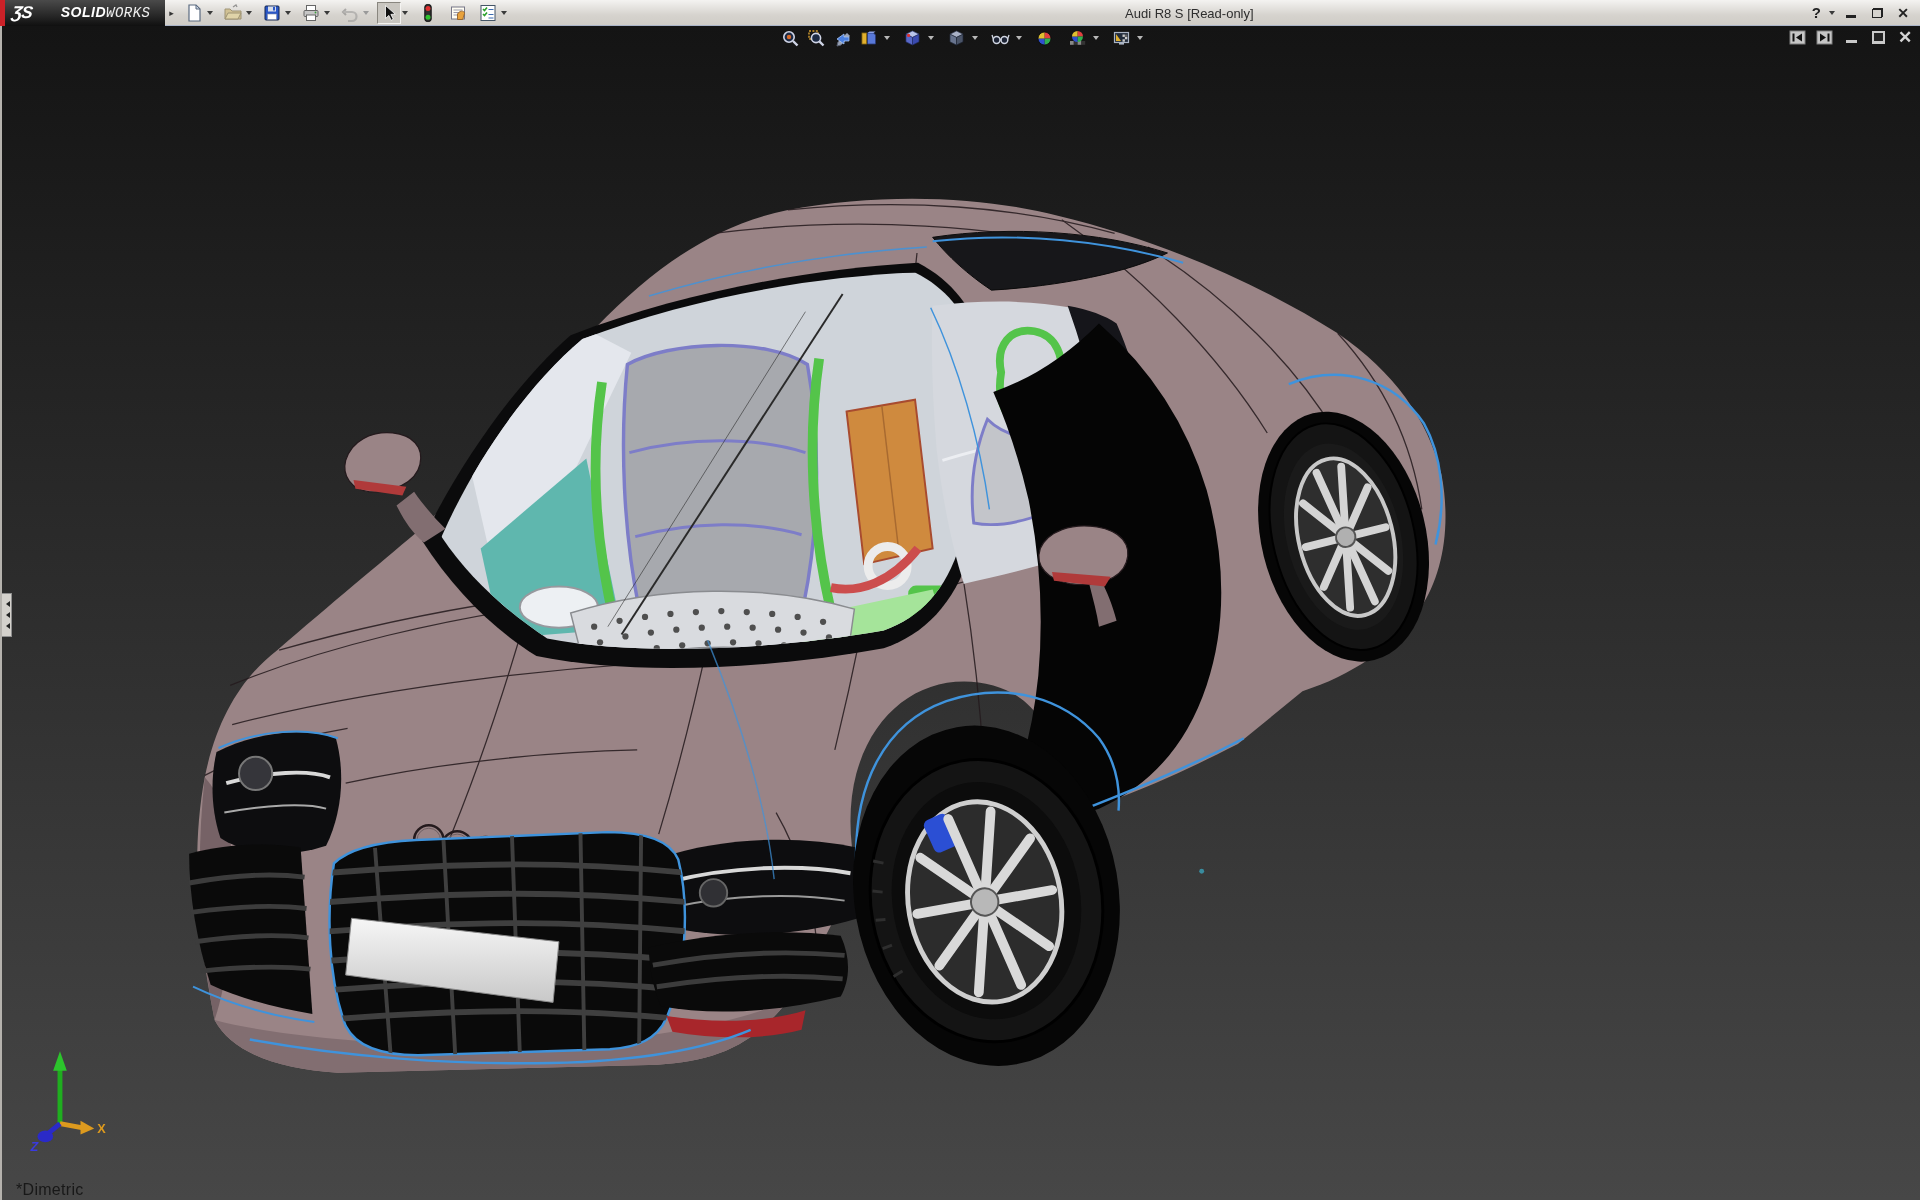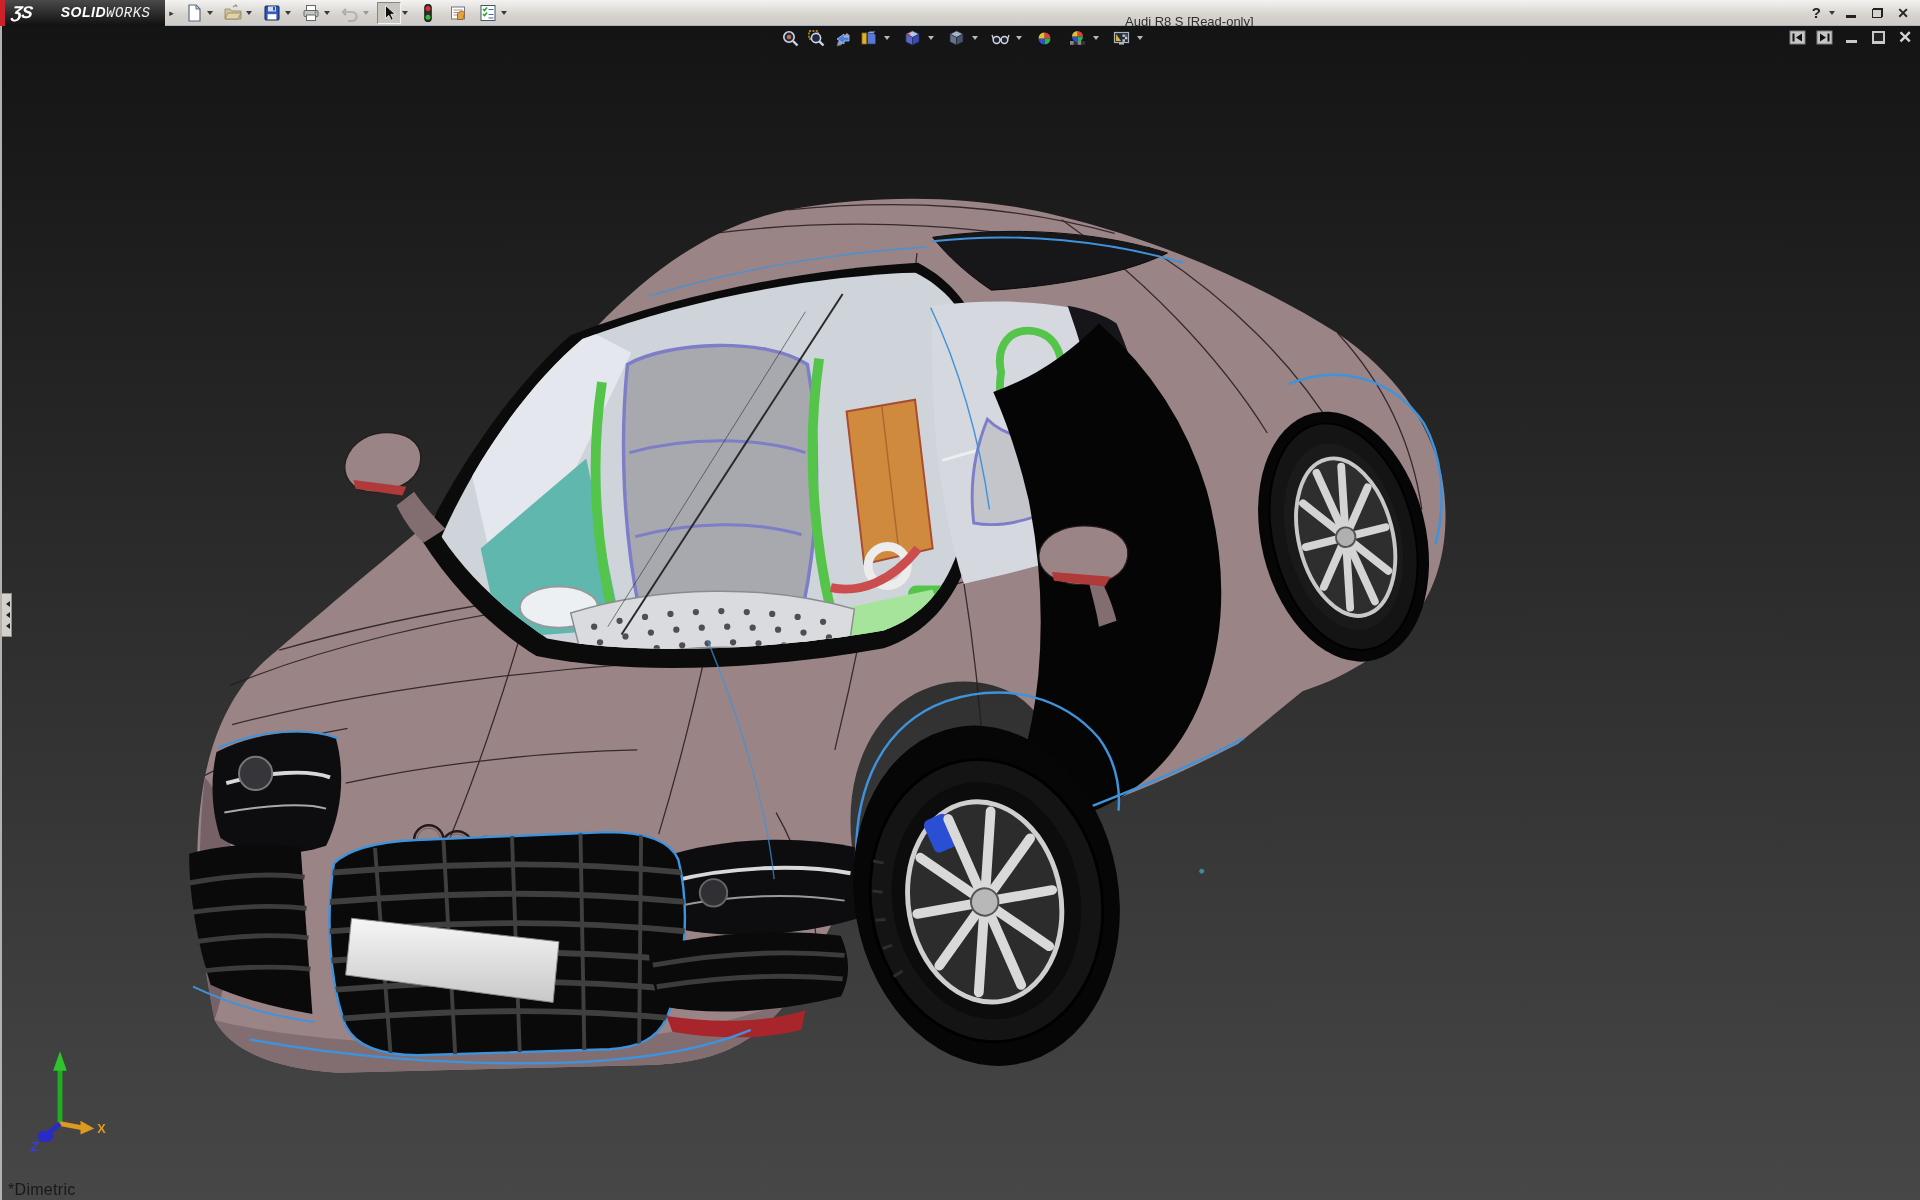--- a/index.html
+++ b/index.html
@@ -21,21 +21,21 @@
     font-size:9px;color:#333;margin:0 4px 0 1px;cursor:pointer;}
   .tb{display:flex;align-items:center;height:26px;}
   .tbtn{width:24px;height:22px;border:1px solid transparent;background:transparent;
     display:flex;align-items:center;justify-content:center;cursor:pointer;}
   .tbtn.pressed{background:#c9c6c0;border:1px solid;border-color:#89867f #f5f4f2 #f5f4f2 #89867f;}
   .tbtn.disabled{opacity:.45;filter:grayscale(.8);}
   .dd{width:9px;height:22px;display:flex;align-items:center;justify-content:center;cursor:pointer;}
   .dd::after{content:"";width:0;height:0;border:3px solid transparent;border-top:4px solid #3a3a3a;margin-top:3px;}
   .dd.disabled::after{border-top-color:#9a9a9a;}
   .tsep{width:6px;}
-  .wtitle{position:absolute;left:1125px;top:8px;height:26px;display:flex;align-items:center;
+  .wtitle{position:absolute;left:1125px;top:0;height:26px;display:flex;align-items:center;
     font-size:13px;color:#2e2e2e;}
   .wc{position:absolute;right:6px;top:0;height:25px;display:flex;align-items:center;gap:4px;}
   .help{font-size:15px;font-weight:bold;color:#222;padding:0 2px;cursor:pointer;}
   .wcb{width:22px;height:19px;display:flex;align-items:center;justify-content:center;cursor:pointer;color:#222;}
   .bar{width:10px;height:3px;background:#222;margin-top:8px;}
   .rest{width:11px;height:10px;position:relative;}
   .rest::before{content:"";position:absolute;right:0;top:0;width:8px;height:7px;border:1.5px solid #222;background:#d6d3ce;}
   .rest::after{content:"";position:absolute;left:0;bottom:0;width:8px;height:7px;border:1.5px solid #222;background:#d6d3ce;}
   .x{font-size:14px;font-weight:bold;color:#222;}
   
@@ -58,21 +58,21 @@
   .vrest{width:13px;height:11px;position:relative;}
   .vrest::before{content:"";position:absolute;right:0;top:0;width:9px;height:8px;border:2px solid #c9c9c9;}
   .vrest::after{content:"";position:absolute;left:0;bottom:0;width:9px;height:8px;border:2px solid #c9c9c9;background:#222;}
   .vx{font-size:17px;font-weight:bold;color:#d4d4d4;line-height:1;}
   
   .ltab{position:absolute;left:0;top:567px;width:10px;height:44px;background:#d4d1cc;
     border:1px solid #8e8e8e;border-left:none;display:flex;flex-direction:column;
     align-items:center;justify-content:space-around;padding:4px 0;cursor:pointer;}
   .ltab i{width:0;height:0;border:3px solid transparent;border-right:4px solid #222;}
   
-  .viewlabel{position:absolute;left:6px;top:1155px;font-size:16px;color:#181818;
+  .viewlabel{position:absolute;left:14px;top:1155px;font-size:16px;color:#181818;
     letter-spacing:.3px;}
   svg text{font-family:"Liberation Sans", sans-serif;}
 </style>
 </head>
 <body>
 
 <div class="titlebar">
   <div class="brand">
     <div class="brand-red"></div>
     <span class="mark">ƷS</span>

